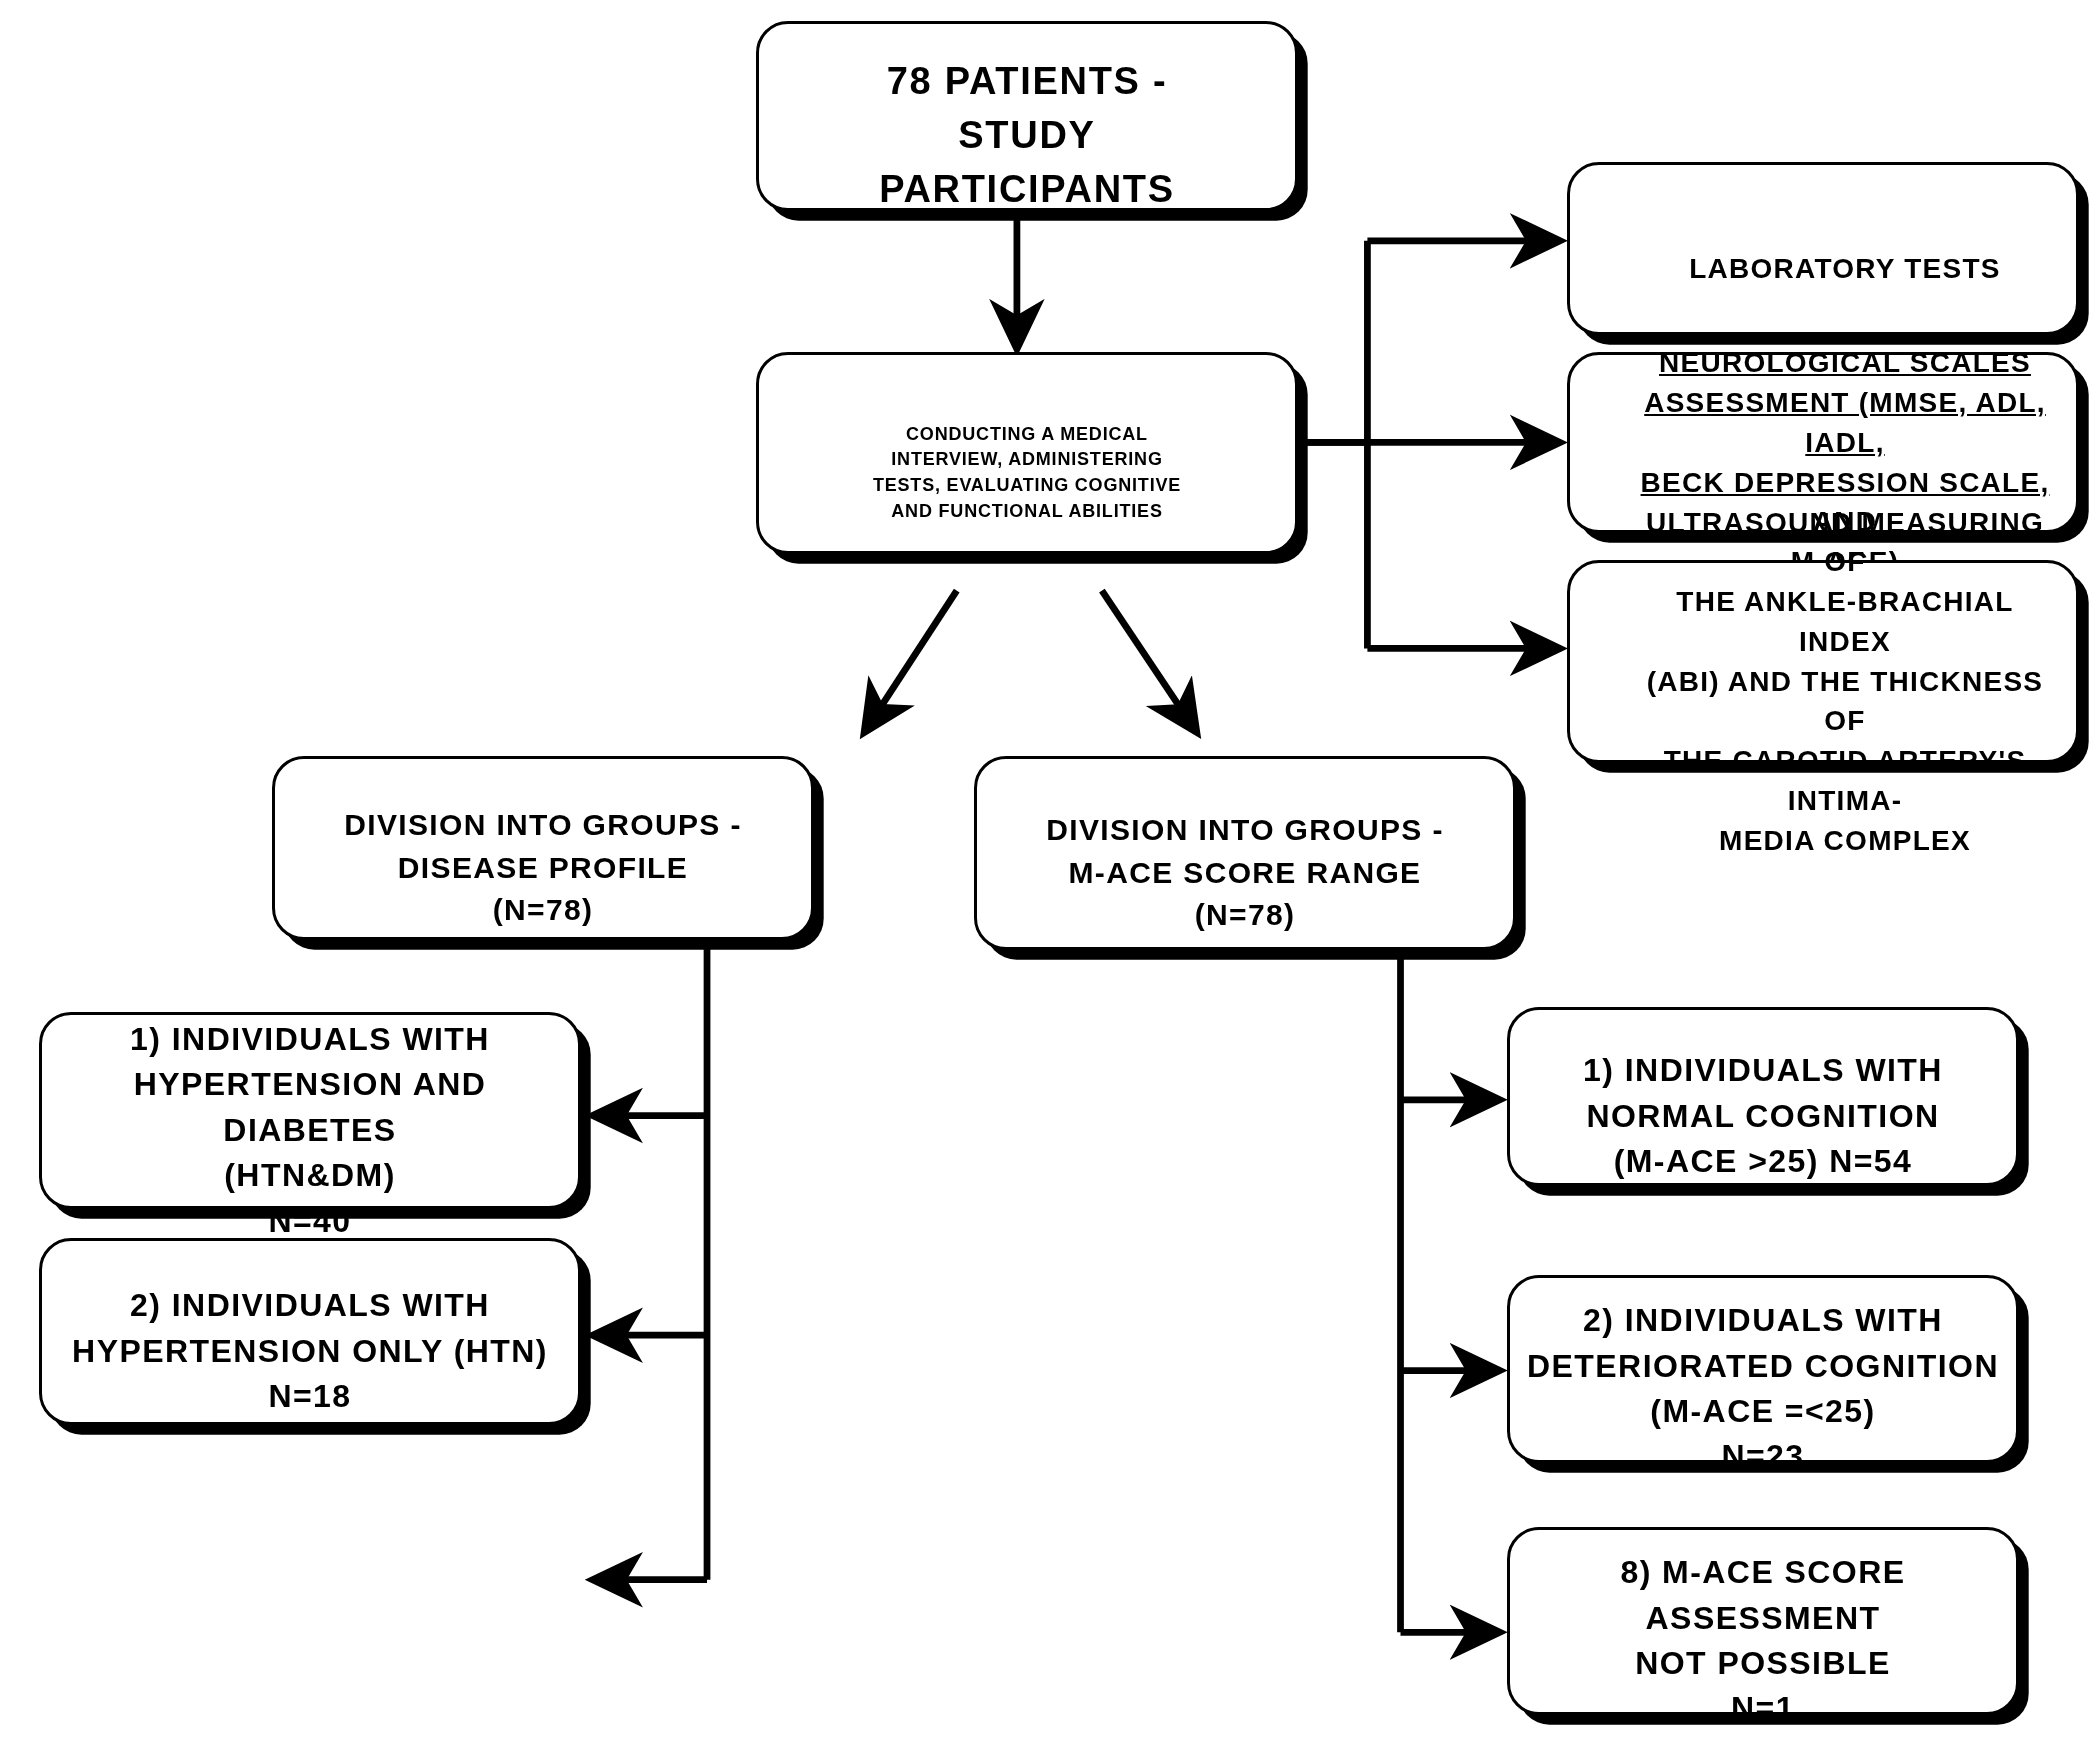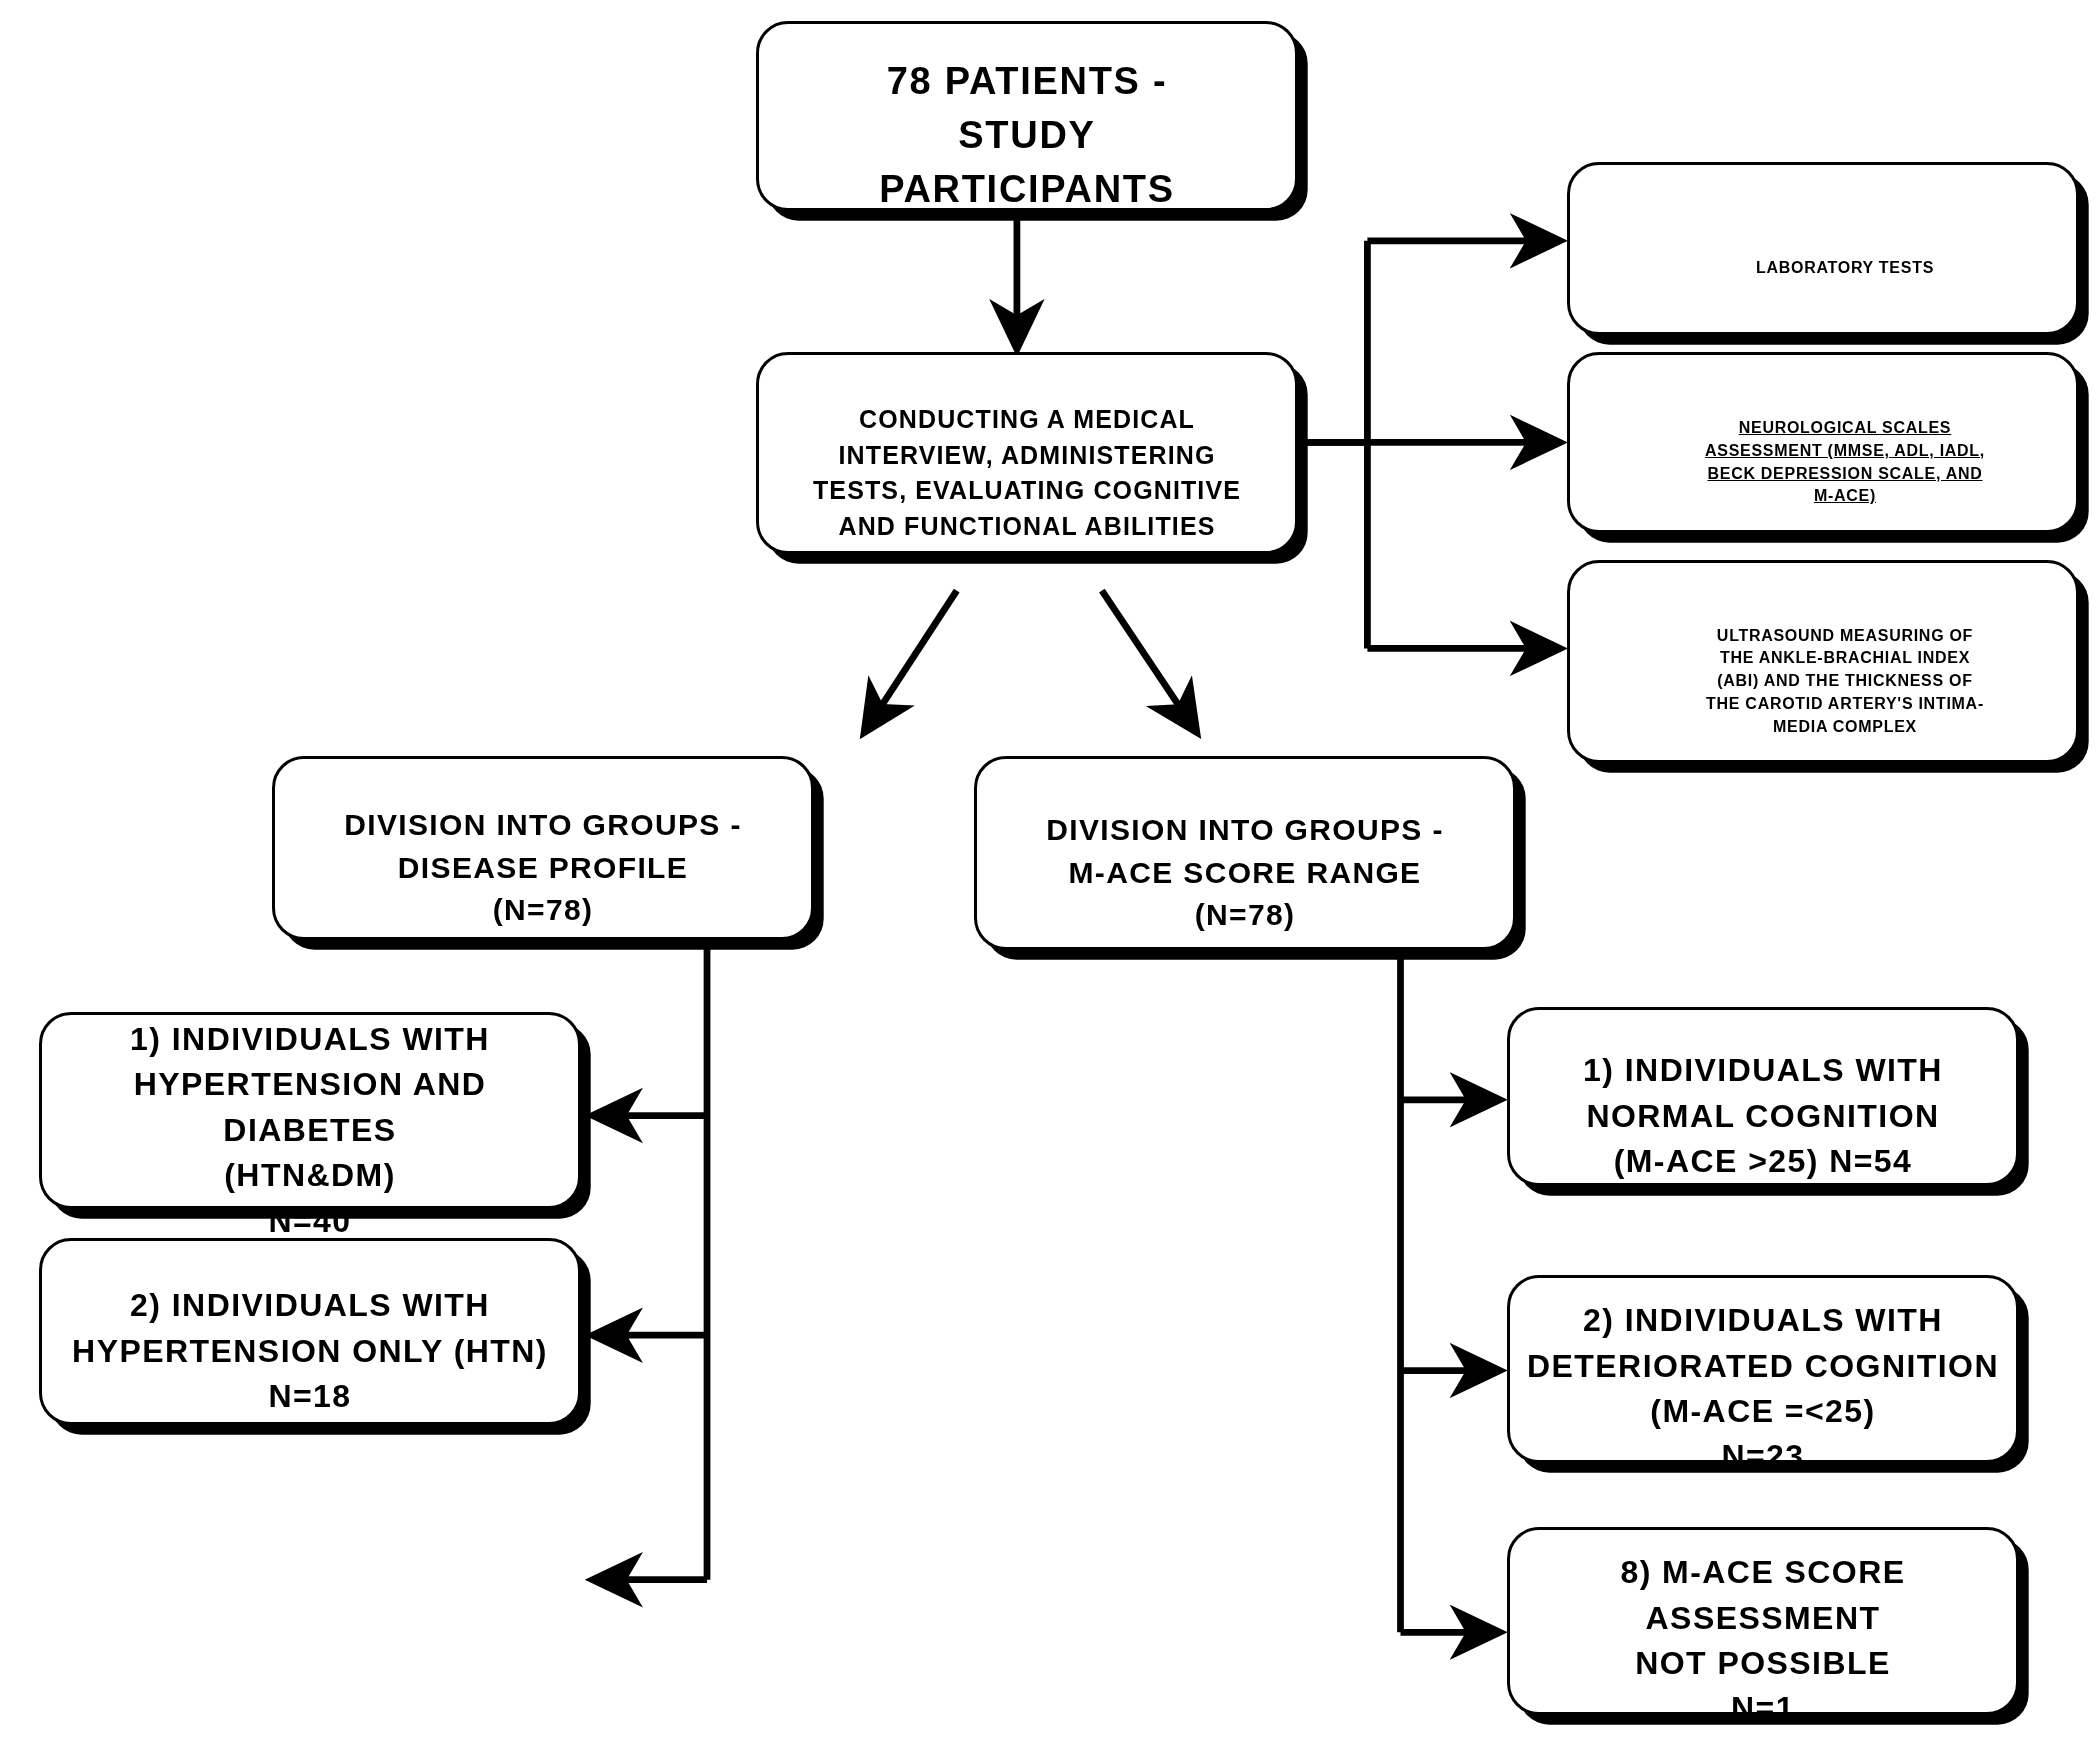--- a/index.html
+++ b/index.html
@@ -42,22 +42,22 @@
     display: block;
     font-weight: 700;
     color: #000000;
     letter-spacing: 0.045em;
     line-height: 1.42;
     white-space: pre-line;
     padding: 0 13.5px;
     margin-top: 40px;
   }
   .n-root   { font-size: 38px; letter-spacing: 0.055em; line-height: 1.34; }
-  .n-mid    { font-size: 25px; }
-  .n-side   { font-size: 16px; padding-left: 44px; }
+  .n-mid    { font-size: 18px; }
+  .n-side   { font-size: 28px; padding-left: 44px; }
   .n-div    { font-size: 30px; }
   .n-leaf   { font-size: 32px; }
 </style>
 </head>
 <body>
 
 <div id="canvas">
 
   <svg id="wires" viewBox="0 0 2788 2321">
     <defs>

